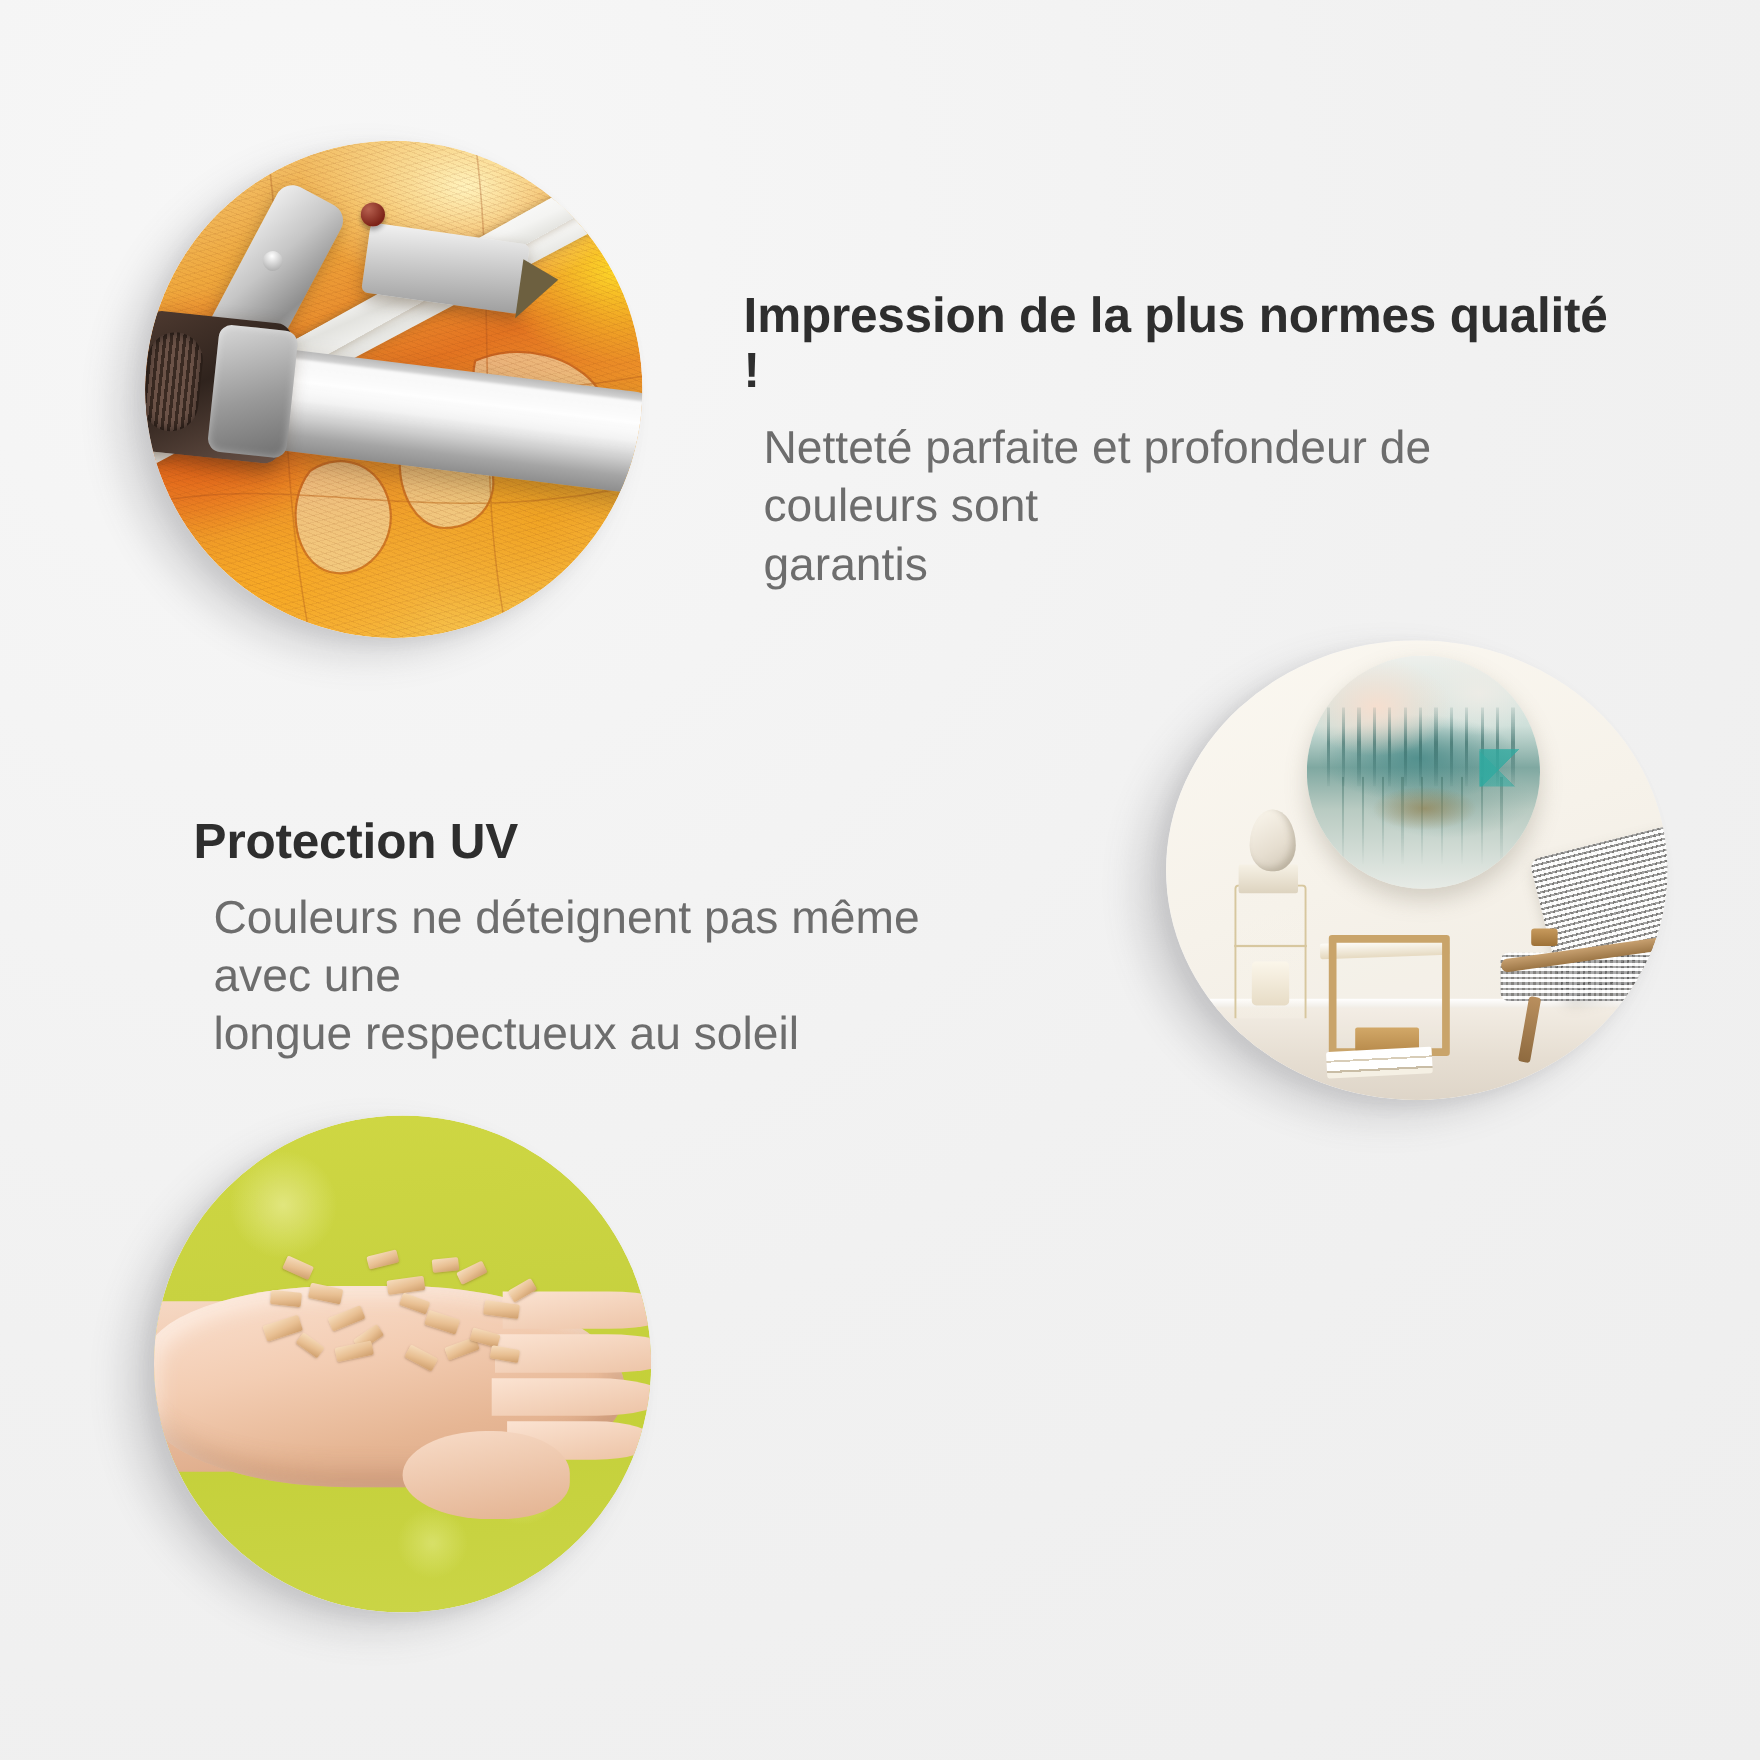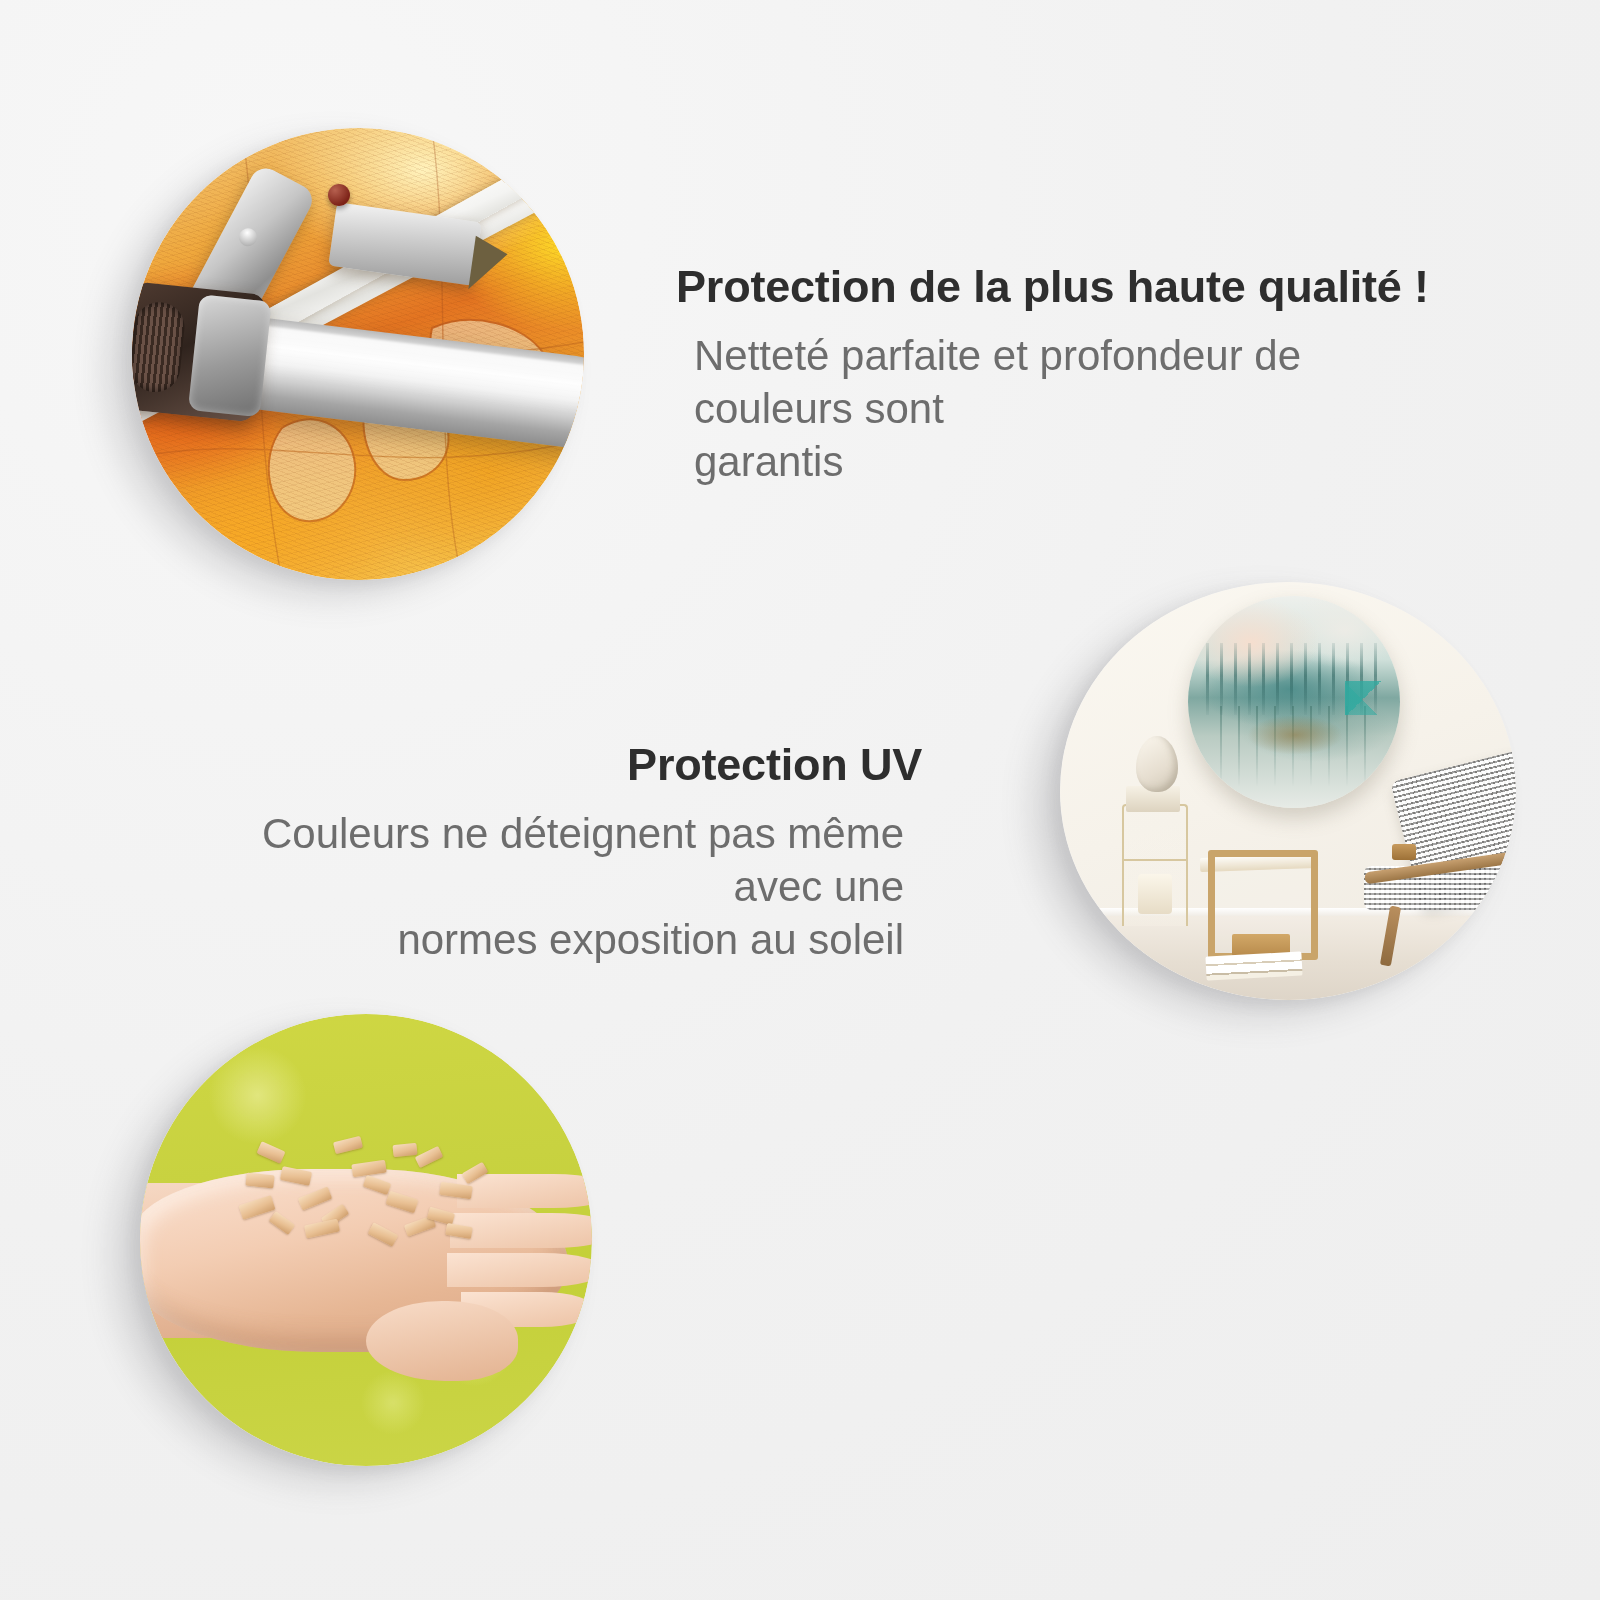--- a/index.html
+++ b/index.html
@@ -375,21 +375,21 @@
   .body {
     color: #6d6d6d;
     font-weight: 400;
     font-size: 42px;
     line-height: 1.26;
     margin: 18px;
     white-space: pre-line;
   }
 
   #text-quality   { left: 676px; top: 262px;  width: 810px; text-align: left; }
-  #text-uv        { left: 176px; top: 740px;  width: 746px; text-align: right; }
+  #text-uv        { left: 176px; top: 740px;  width: 746px; }
   #text-eco       { left: 676px; top: 1160px; width: 760px; text-align: left; }
 </style>
 </head>
 <body>
 
 <div class="stage">
 
   <div class="photo" id="photo-printing">
     <div class="photo-inner">
       <div class="map-bg"></div>
@@ -423,29 +423,29 @@
         <div class="bolt"></div>
       </div>
       <div class="roller-head">
         <div class="knurl"></div>
         <div class="plate"></div>
       </div>
     </div>
   </div>
 
   <div class="txt" id="text-quality">
-    <h2 class="heading">Protection de la plus haute qualité !</h2>
+    <h2 class="heading">Impression de la plus normes qualité !</h2>
     <p class="body">Netteté parfaite et profondeur de couleurs sont
 garantis</p>
   </div>
 
   <div class="txt" id="text-uv">
     <h2 class="heading">Protection UV</h2>
     <p class="body">Couleurs ne déteignent pas même avec une
-normes exposition au soleil</p>
+longue respectueux au soleil</p>
   </div>
 
   <div class="photo" id="photo-interior">
     <div class="photo-inner">
       <div class="room-wall"></div>
       <div class="baseboard"></div>
       <div class="room-floor"></div>
 
       <div class="art-round">
         <div class="art-trees"></div>

